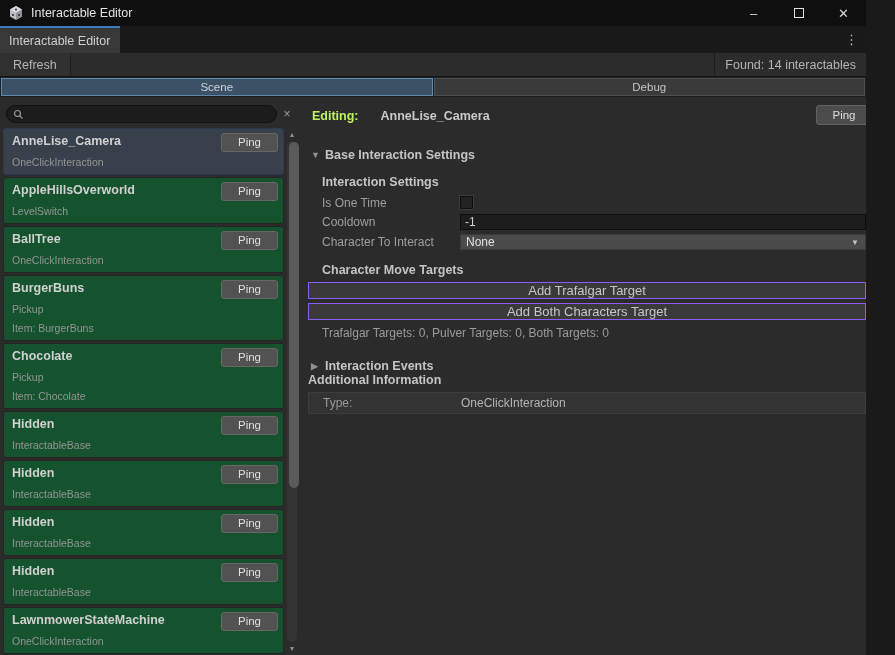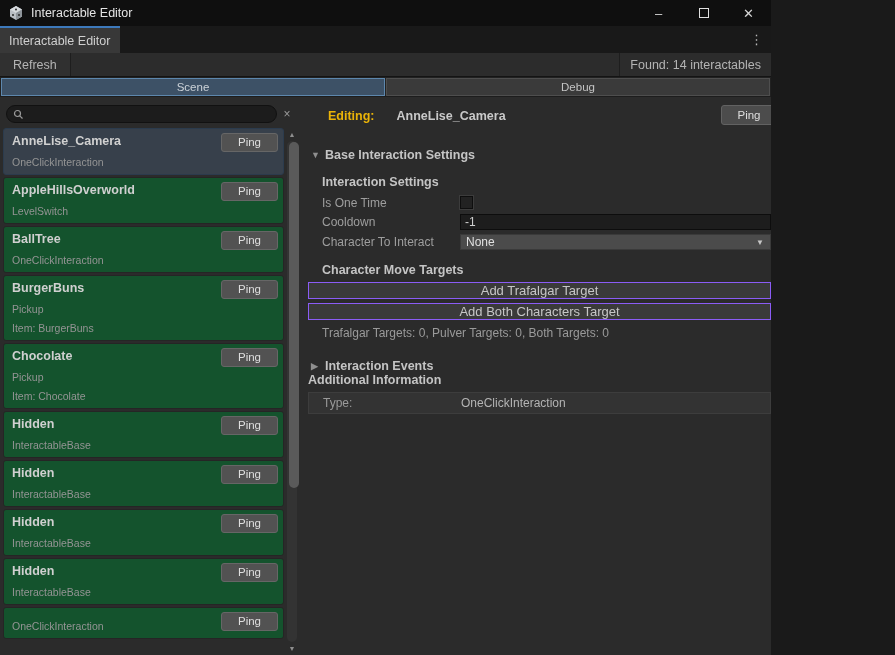--- a/index.html
+++ b/index.html
@@ -1,19 +1,19 @@
 <!DOCTYPE html>
 <html><head>
 <meta charset="utf-8">
 <style>
   * { margin:0; padding:0; box-sizing:border-box; }
   html,body { background:#1a1a1a; }
   body { font-family:"Liberation Sans", sans-serif; }
   #window {
-    position:relative; width:771px; height:655px; background:#2b2b2b;
+    position:relative; width:866px; height:655px; background:#2b2b2b;
     overflow:hidden; color:#c8c8c8; font-size:12px;
   }
   
   .titlebar { height:26px; background:#0f0f0f; display:flex; align-items:center; }
   .titlebar .app-icon { width:16px; height:16px; margin:0 7px 0 8px; flex:none; }
   .titlebar .title { color:#e4e4e4; font-size:12.5px; }
   .titlebar .spacer { flex:1; }
   .win-btn { width:45px; height:26px; display:flex; align-items:center; justify-content:center; color:#d8d8d8; font-size:13px; cursor:default; }
   .maxbox { width:10px; height:10px; border:1.5px solid #e0e0e0; display:inline-block; }
   
@@ -49,21 +49,21 @@
   .ping-btn { position:absolute; top:4px; right:5px; width:57px; height:19px; background:#525252; border:1px solid #666; border-radius:3px; color:#dfdfdf; font-size:11.5px; line-height:17px; text-align:center; }
   .scrollbar { width:14px; margin-left:1px; position:relative; background:#2b2b2b; }
   .sb-arrow { position:absolute; left:0; width:14px; height:13px; color:#8e8e8e; font-size:7px; text-align:center; line-height:13px; }
   .sb-up { top:0; }
   .sb-down { bottom:3px; }
   .sb-track { position:absolute; top:13px; bottom:16px; left:2px; width:10px; background:#333; border-radius:5px; }
   .sb-thumb { position:absolute; top:1px; left:2px; width:10px; height:346px; background:#5a5a5a; border-radius:5px; }
   
   .right { flex:1; position:relative; padding:8px 0 0 8px; }
   .insp-header { position:relative; height:22px; display:flex; align-items:center; }
-  .insp-header .lbl { font-weight:bold; font-size:12.5px; color:#eab308; margin-left:20px; }
+  .insp-header .lbl { font-weight:bold; font-size:12.5px; color:#bef264; margin-left:4px; }
   .insp-header .val { font-weight:bold; font-size:12.5px; color:#c9c9c9; margin-left:22px; }
   .insp-ping { position:absolute; top:0; right:-6px; width:56px; height:20px; background:#4c4c4c; border:1px solid #626262; border-radius:3px; color:#dedede; font-size:11.5px; line-height:18px; text-align:center; }
   .foldout { display:flex; align-items:center; color:#c4c4c4; font-weight:bold; font-size:12.5px; }
   .foldout .tri { color:#8f8f8f; font-size:9px; width:14px; margin-left:3px; }
   .fold1 { margin-top:21px; }
   .sec-header { margin:13px 0 0 14px; font-weight:bold; font-size:12.5px; color:#c4c4c4; }
   .prop-row { display:flex; align-items:center; margin:4px 0 0 14px; }
   .prop-row .plabel { width:138px; flex:none; color:#9e9e9e; font-size:12px; }
   .row-onetime { margin-top:6px; height:15px; }
   .checkbox { width:13px; height:13px; background:#222; border:1px solid #0e0e0e; outline:1px solid #3c3c3c; }
@@ -222,20 +222,21 @@
 
   <div class="list-item">
     <div class="item-title">Hidden</div>
     <div>
                 <div class="item-sub">InteractableBase</div>
               </div>
     <div class="ping-btn">Ping</div>
   </div>
 
   <div class="list-item">
+    <div class="item-title">LawnmowerStateMachine</div>
     <div>
                 <div class="item-sub">OneClickInteraction</div>
               </div>
     <div class="ping-btn">Ping</div>
   </div>
 
 </div>
         <div class="scrollbar">
           <div class="sb-arrow sb-up">▲</div>
           <div class="sb-track">

